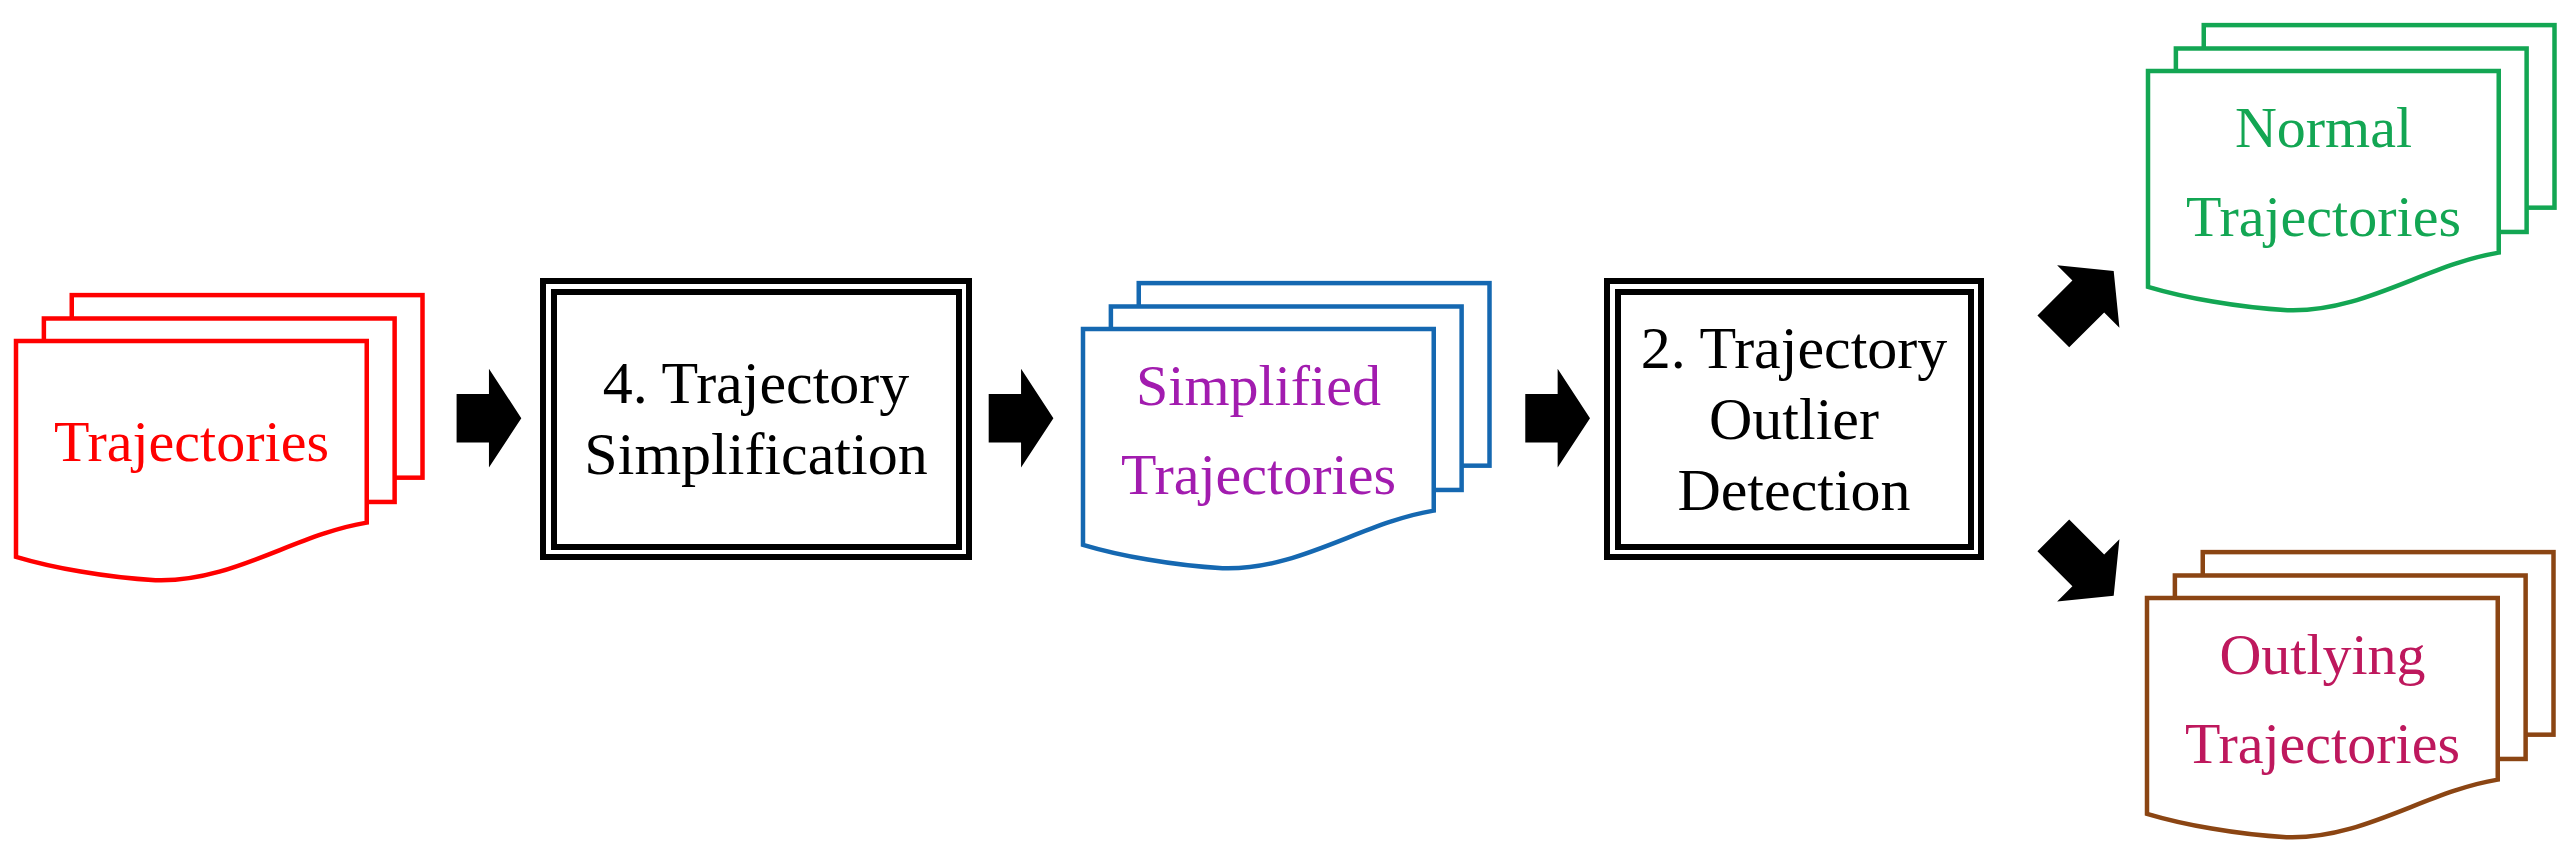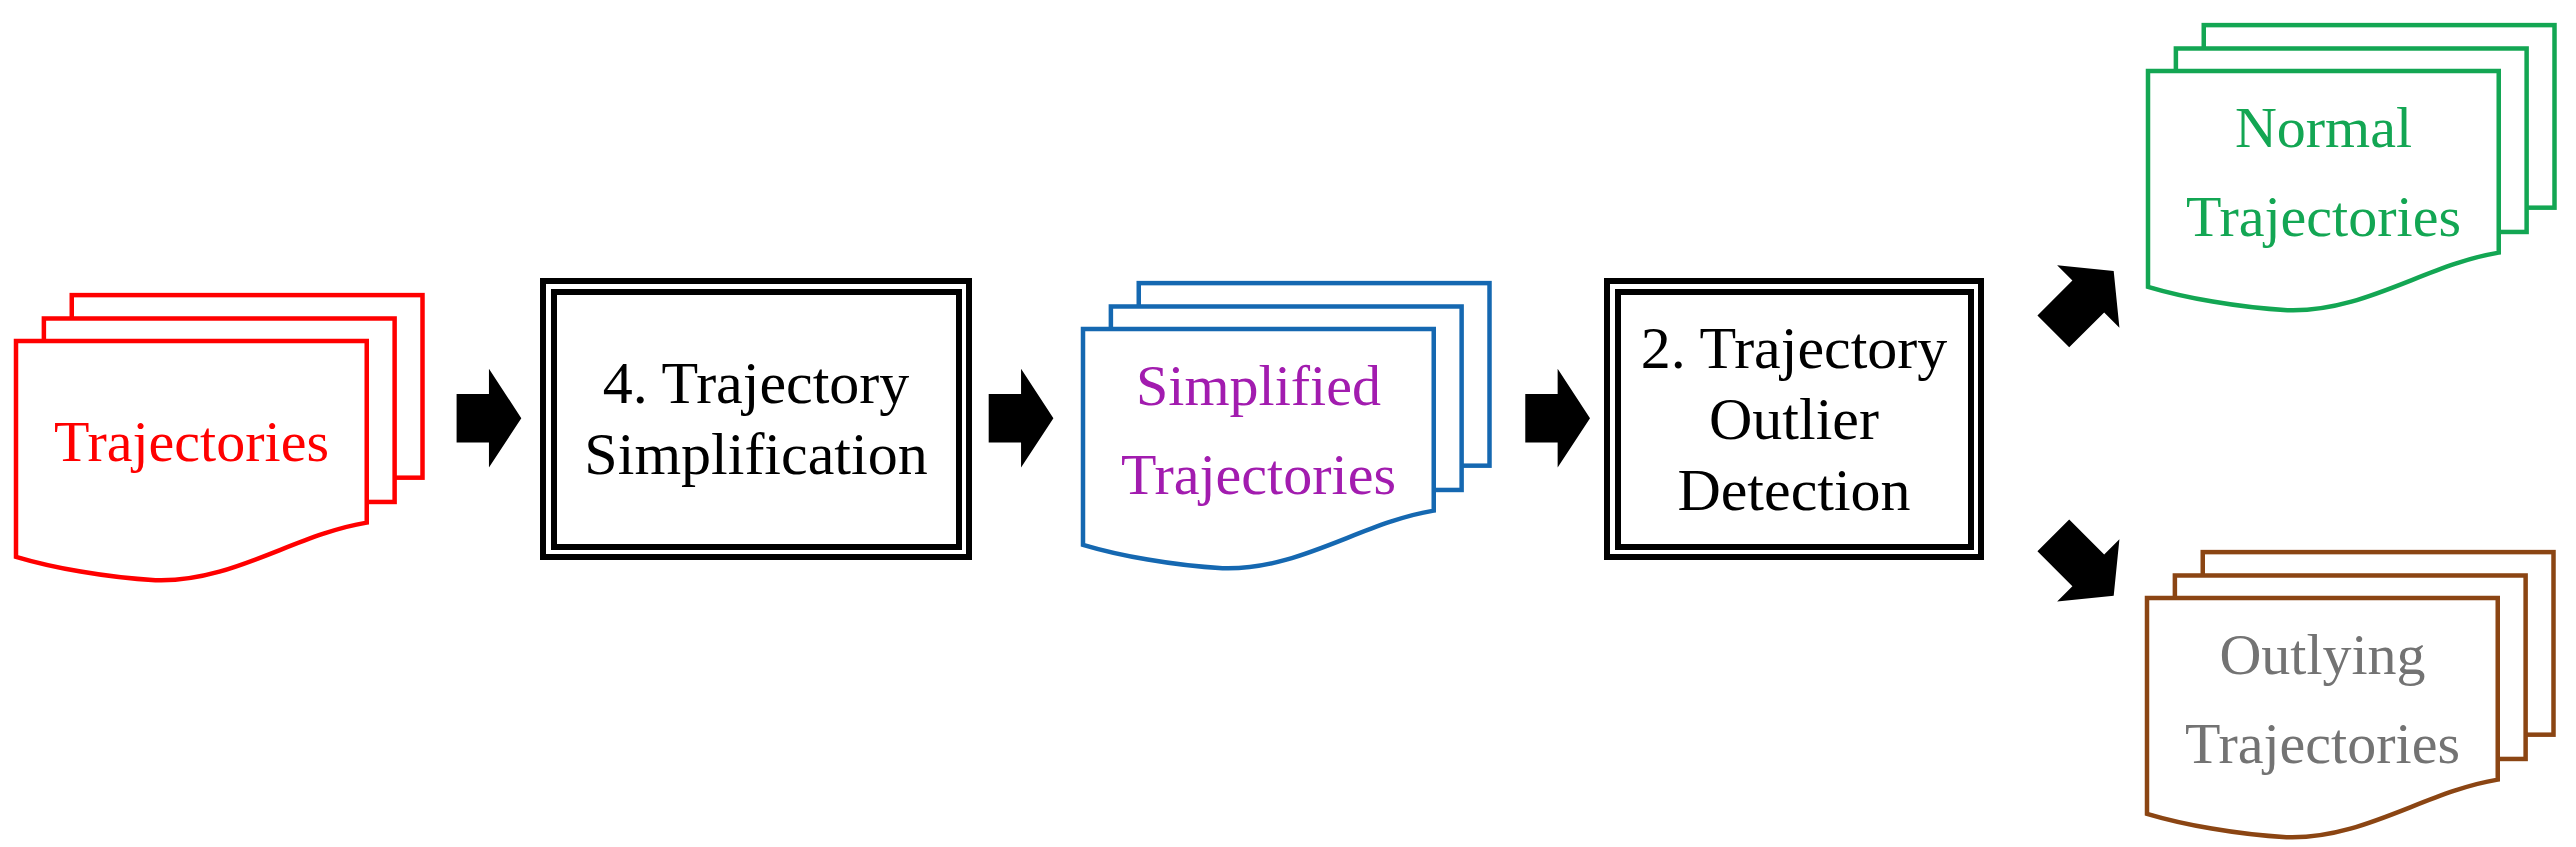--- a/index.html
+++ b/index.html
@@ -74,21 +74,21 @@
     <div class="stack-label" style="color: rgb(19, 166, 83);">Normal
 Trajectories</div>
   </div>
 
   <div class="stack" style="left:2147px;top:552px;">
     <svg width="411" height="297" viewBox="0 0 457 330">
       <rect x="62" y="0" width="390" height="203" fill="#fff" stroke-width="5" style="stroke: rgb(139, 69, 19);"></rect>
       <rect x="31" y="26" width="390" height="204" fill="#fff" stroke-width="5" style="stroke: rgb(139, 69, 19);"></rect>
       <path d="M0,51 H390 V253 C310,266 240,320 155,317 C100,314 40,303 0,291 Z" fill="#fff" stroke-width="5" style="stroke: rgb(139, 69, 19);"></path>
     </svg>
-    <div class="stack-label" style="color: #737373; text-align: center;">Outlying
+    <div class="stack-label" style="color: #be185d; text-align: center;">Outlying
 Trajectories</div>
   </div>
 
   <svg class="arrow-layer" width="2576" height="848" viewBox="0 0 2866 943">
     <g transform="translate(508,410)">
       <polygon points="0,28 36,28 36,0 72,55 36,110 36,82 0,82" style="fill: rgb(0, 0, 0);"></polygon>
     </g>
     <g transform="translate(1100,410)">
       <polygon points="0,28 36,28 36,0 72,55 36,110 36,82 0,82" style="fill: rgb(0, 0, 0);"></polygon>
     </g>

